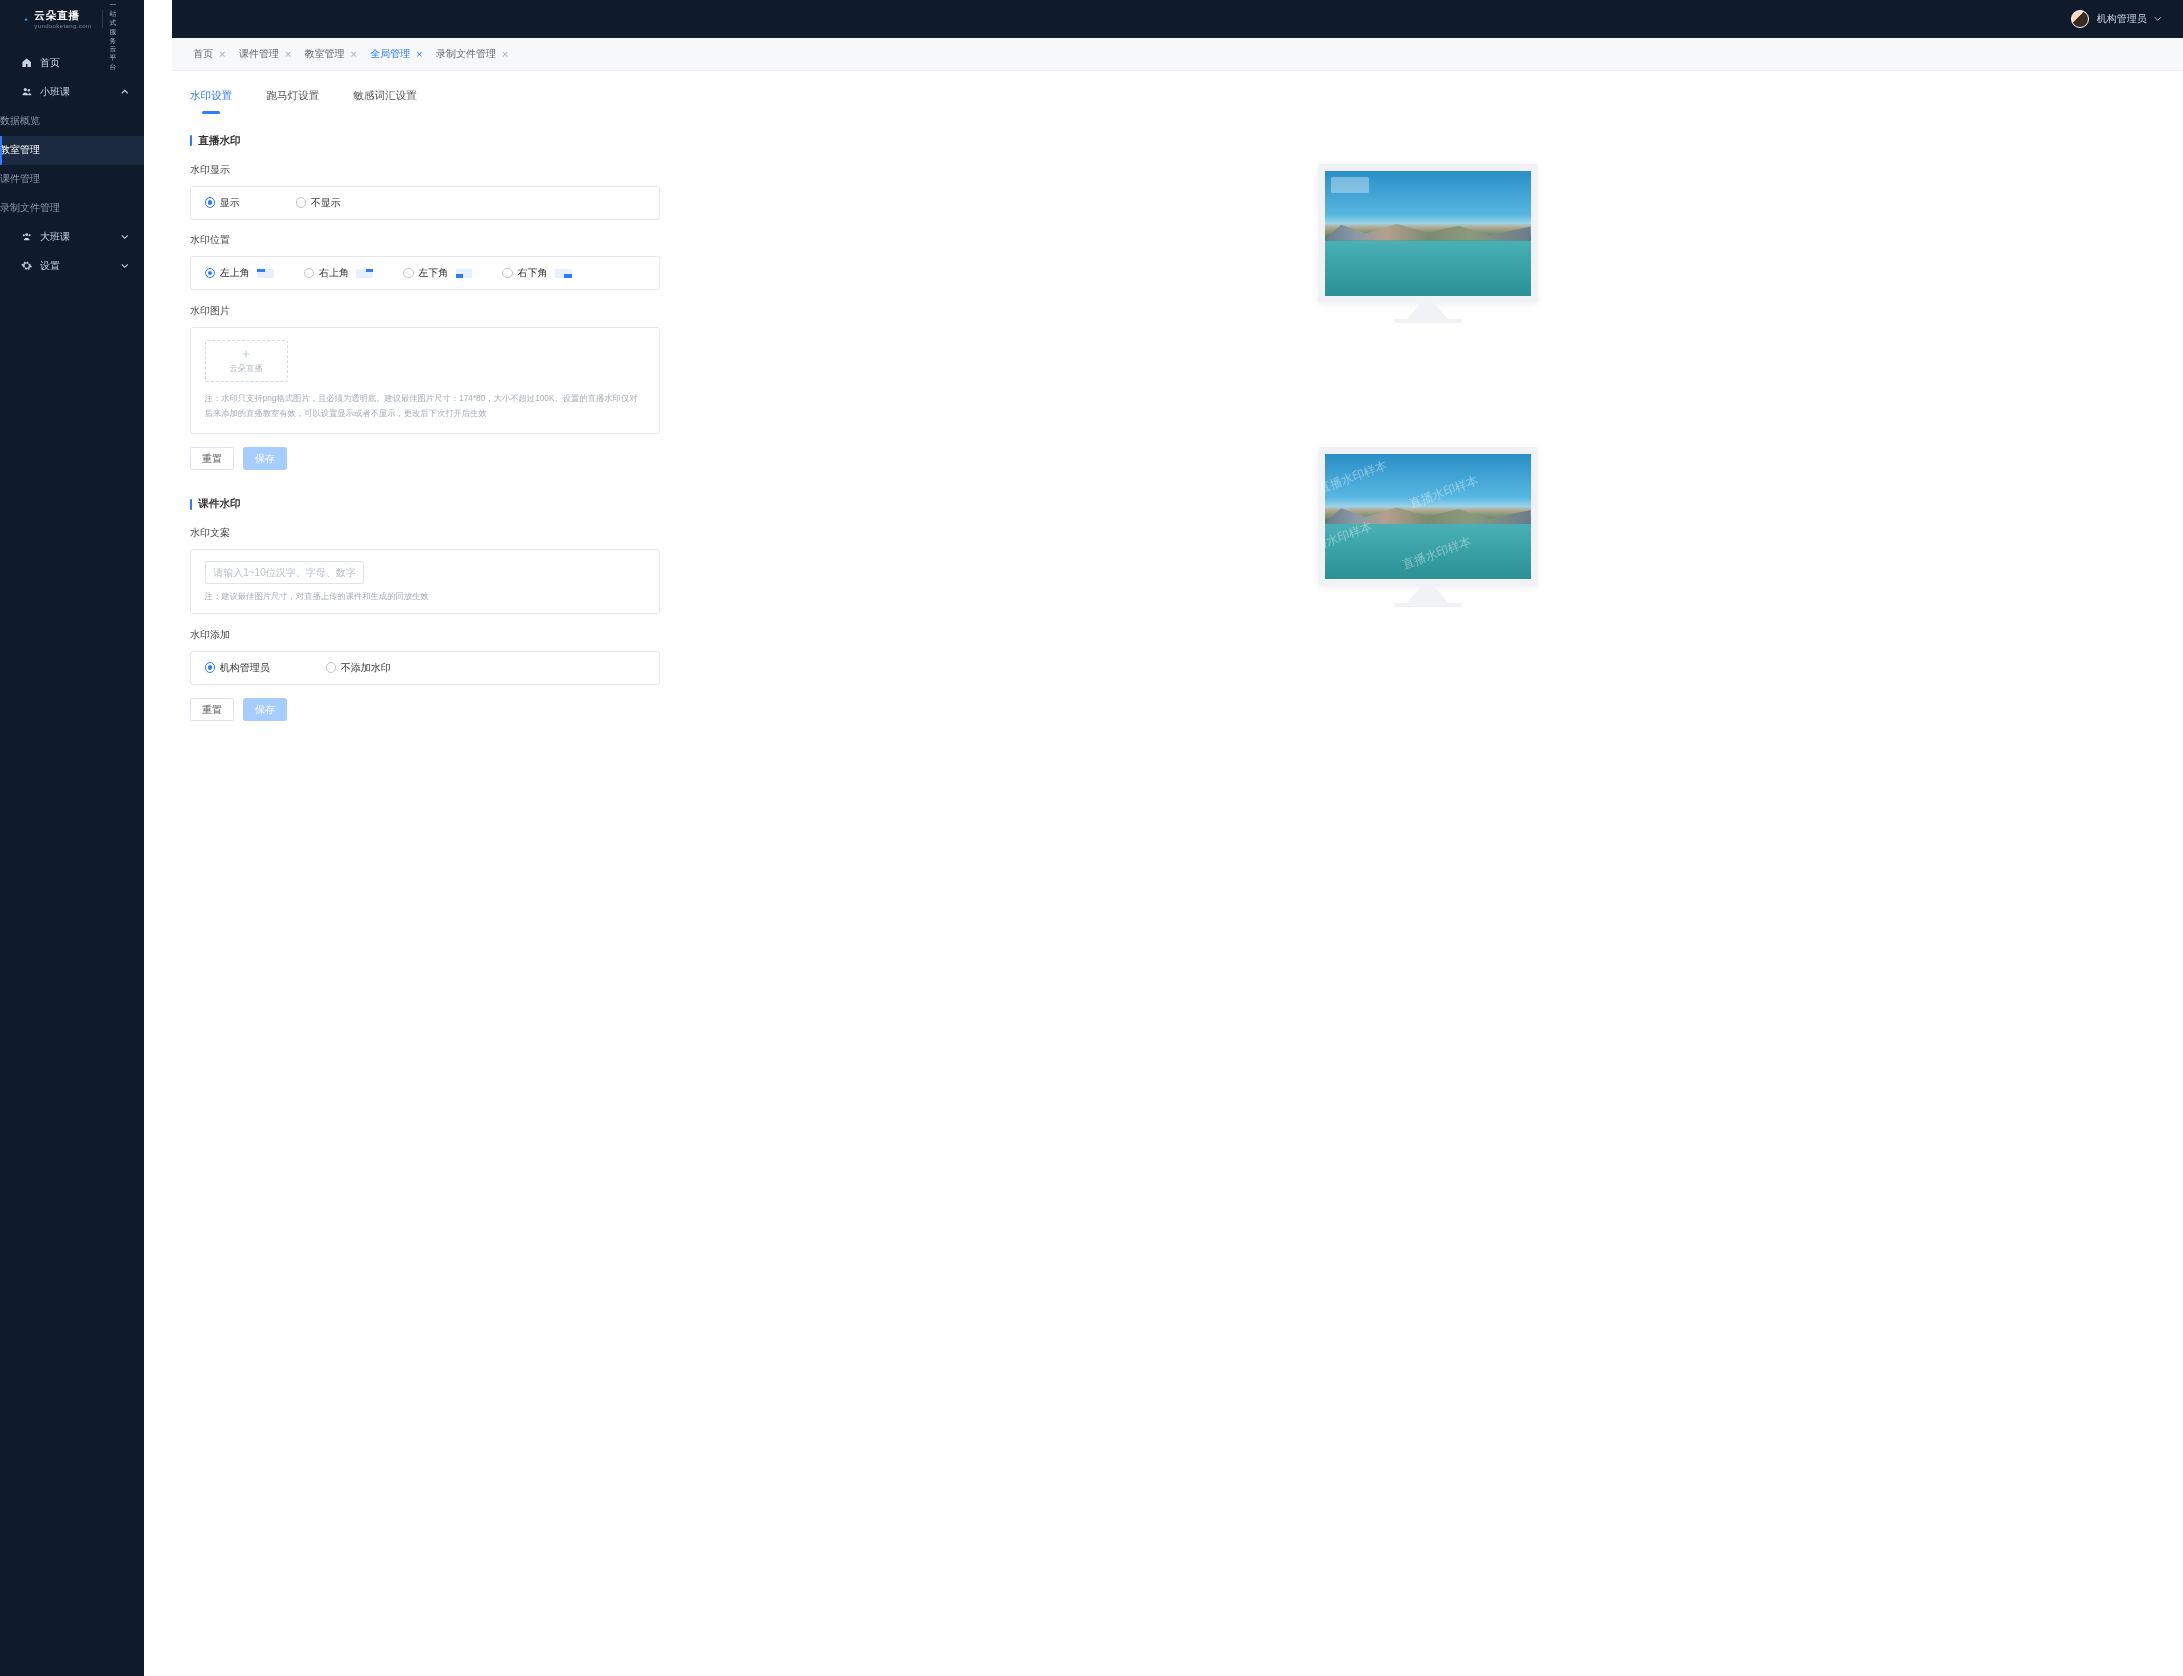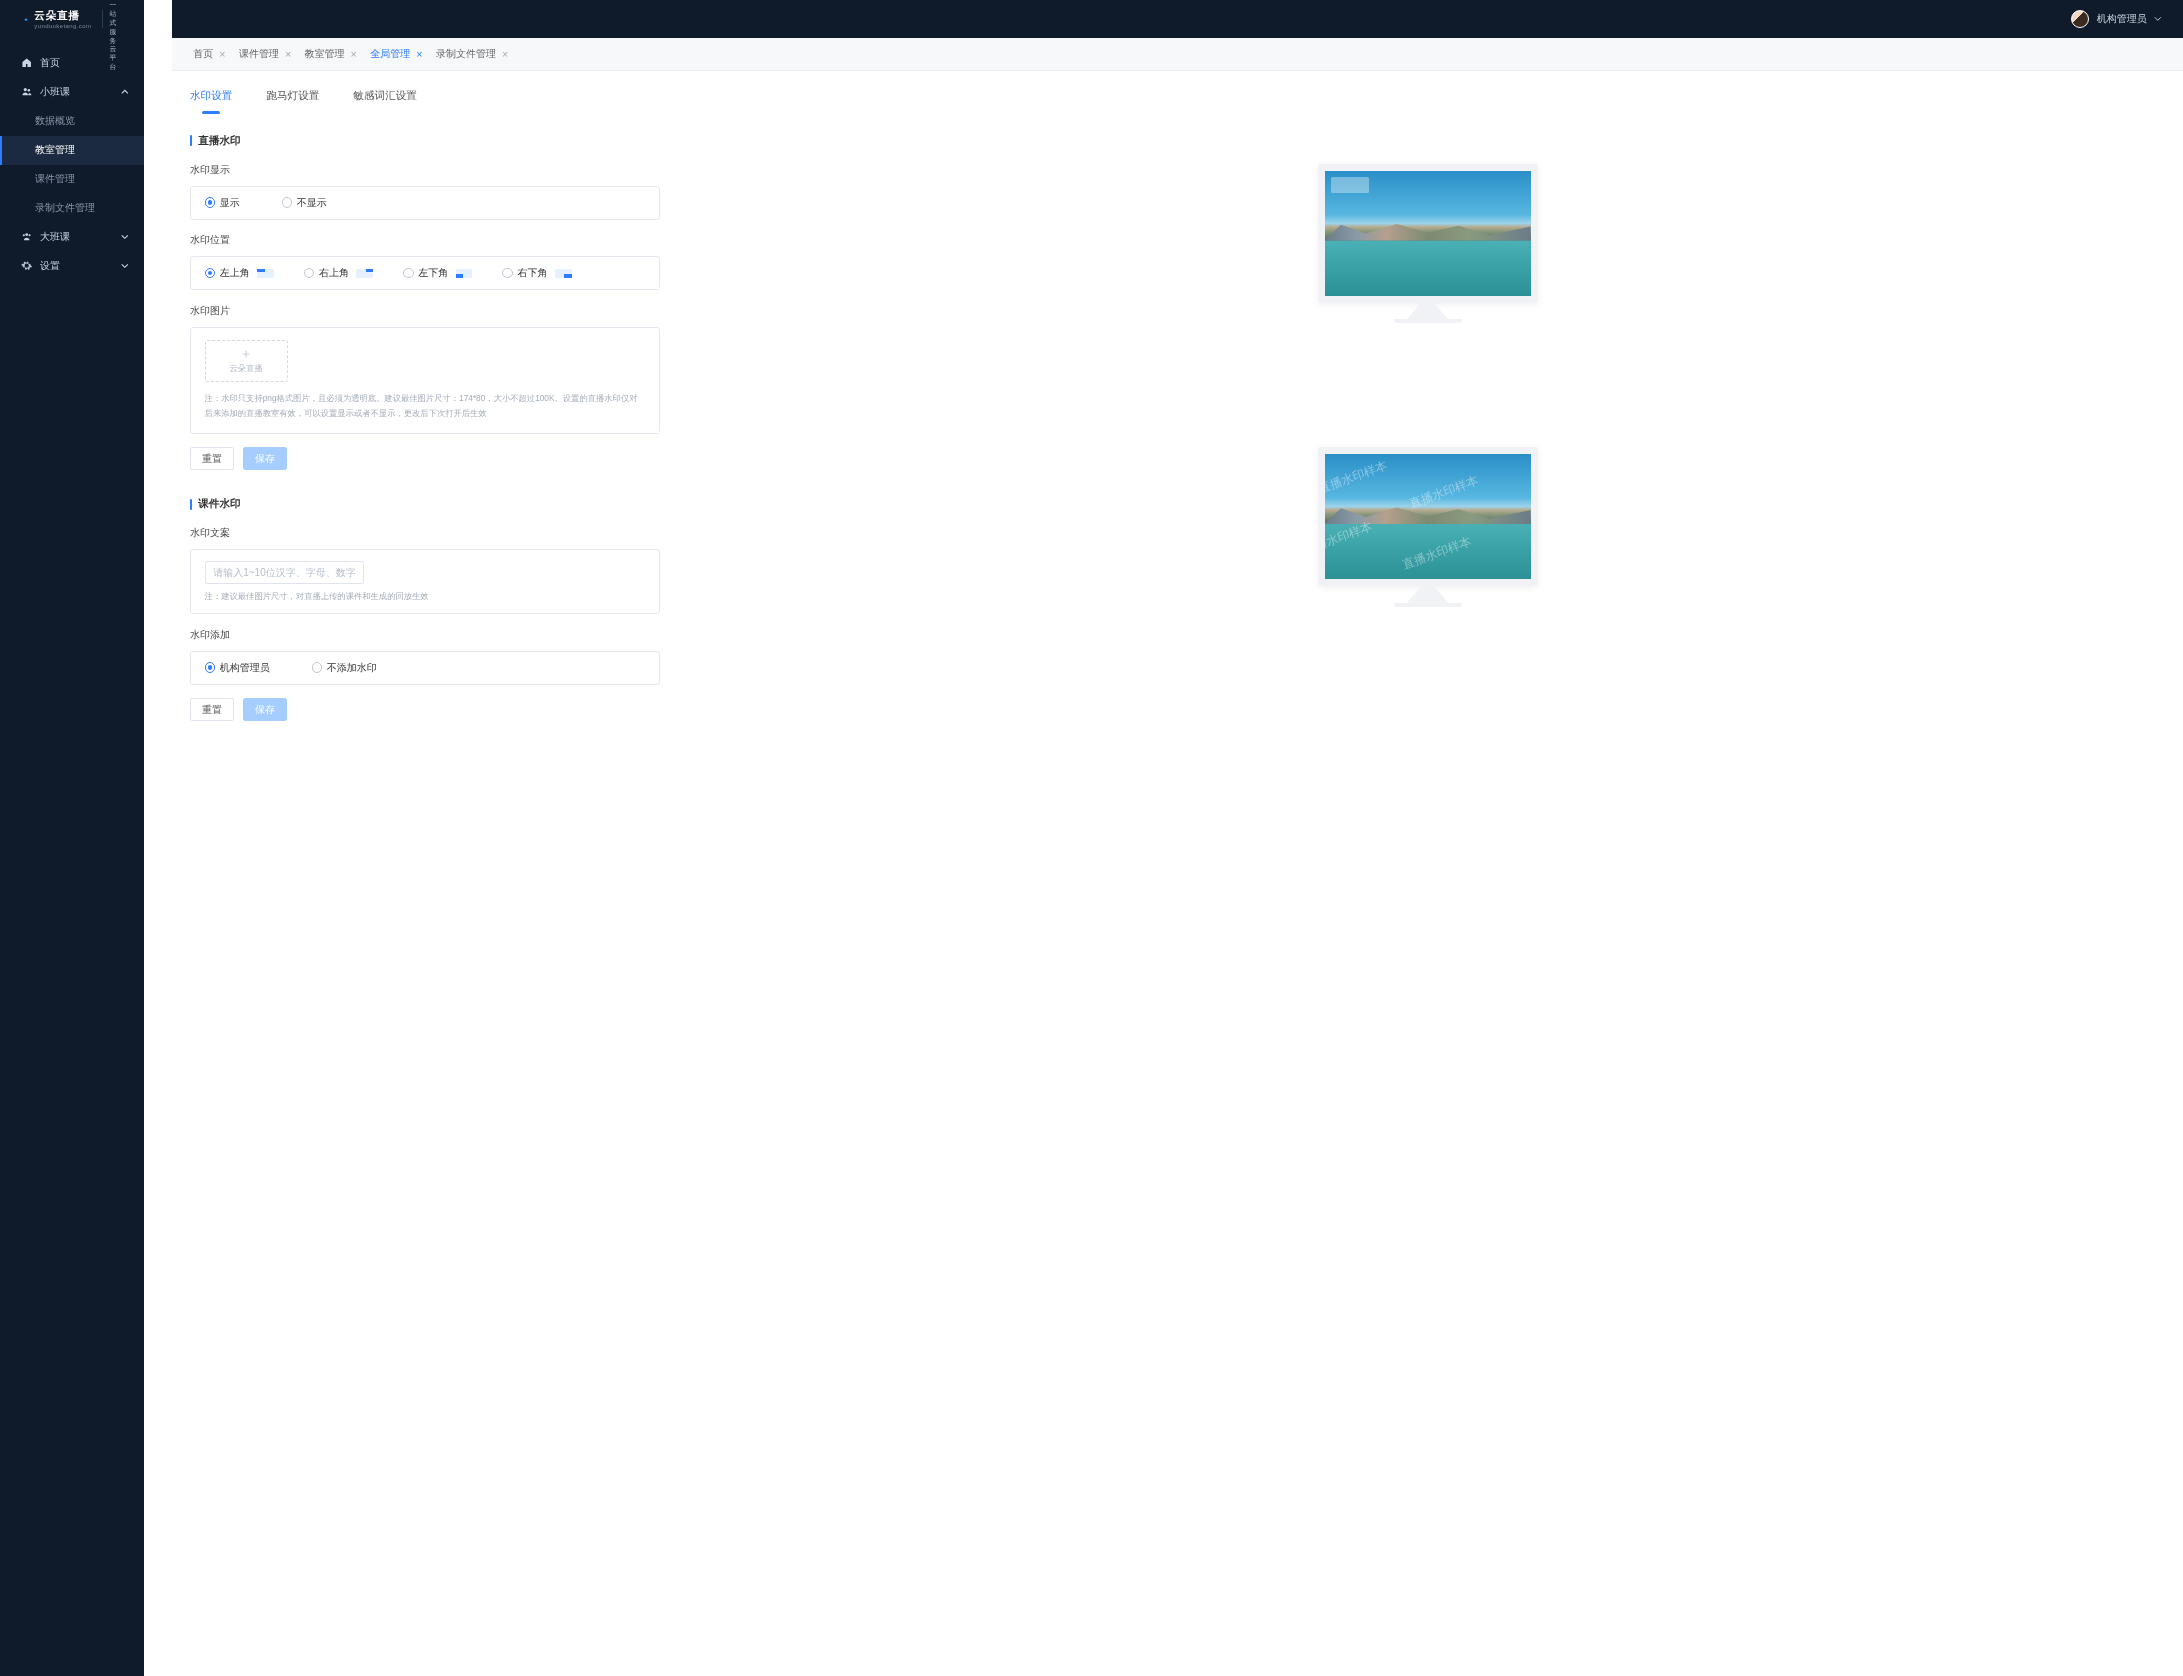--- a/index.html
+++ b/index.html
@@ -46,21 +46,20 @@
       position: relative;
       color: #c9d4e2;
       font-size: 10px;
     }
     .nav-item .chev { margin-left: auto; }
     .nav-sub { display: flex; flex-direction: column; }
     .nav-sub-item {
       height: 29px;
       display: flex;
       align-items: center;
-      padding-left: 35px;
       cursor: pointer;
       color: #8a97ac;
       font-size: 10px;
     }
     .nav-sub-item.active {
       background: #1b2a40;
       color: #fff;
       position: relative;
     }
     .nav-sub-item.active::before {
@@ -163,21 +162,21 @@
       width: 2.3px; height: 11.4px; background: #2e7cff; border-radius: 0.8px;
     }
 
     .field-label { font-size: 10px; color: #444; margin-bottom: 9px; }
 
     .radio-box {
       border: 0.8px solid #e4e7ed;
       border-radius: 3px;
       padding: 9px 13.6px;
       display: flex;
-      gap: 42px;
+      gap: 56px;
       margin-bottom: 13.6px;
     }
     .radio-item {
       display: flex;
       align-items: center;
       gap: 4.5px;
       cursor: pointer;
       font-size: 10px;
       color: #333;
     }

